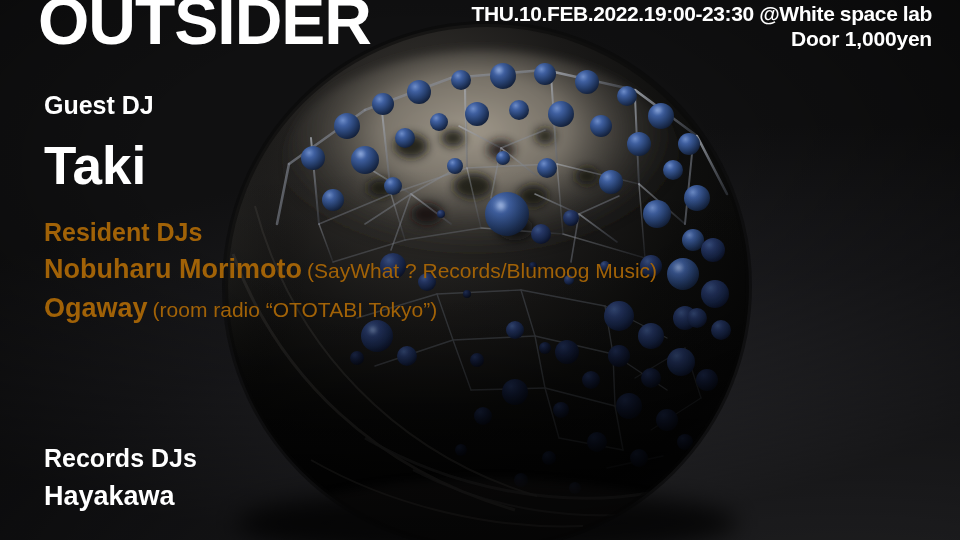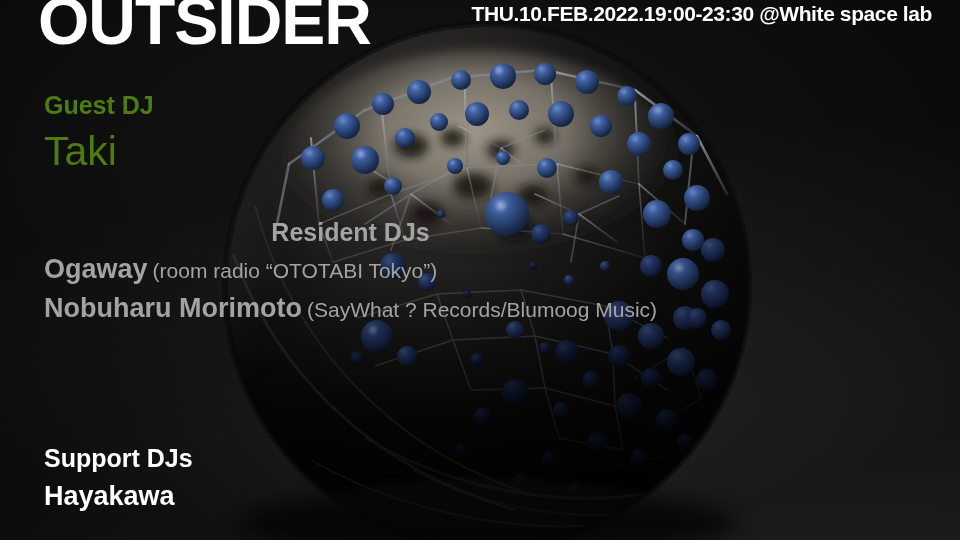--- a/index.html
+++ b/index.html
@@ -70,31 +70,30 @@
     font-weight: bold;
     line-height: 1.18;
   }
   .header-right .line1 { font-size: 21px; letter-spacing: -0.4px; white-space: nowrap; }
   .header-right .line2 { font-size: 21px; letter-spacing: -0.2px; white-space: nowrap; }
 
   .guest-block {
     position: absolute;
     left: 44px;
     top: 92px;
-    color: #4d7c0f;
+    color: #ffffff;
   }
   .guest-label { font-size: 25px; font-weight: bold; line-height: 1.1; }
-  .guest-name  { font-size: 41px; font-weight: normal; line-height: 1.05; margin-top: 10px; }
+  .guest-name  { font-size: 53px; font-weight: bold; line-height: 1.05; margin-top: 18px; }
 
   .residents {
     position: absolute;
     left: 44px;
     top: 214px;
-    color: #a3a3a3;
-    text-align: center;
+    color: #a16207;
   }
   .residents .section-label {
     font-size: 25px;
     font-weight: bold;
     line-height: 1.45;
   }
   .dj-row {
     display: flex;
     align-items: baseline;
     line-height: 1.42;
@@ -413,39 +412,40 @@
   </div>
 
   <div class="bg-vignette"></div>
 
   <div class="text-layer">
 
     <div class="title">OUTSIDER</div>
 
     <div class="header-right">
       <div class="line1">THU.10.FEB.2022.19:00-23:30 @White space lab</div>
+      <div class="line2">Door 1,000yen</div>
     </div>
 
     <div class="guest-block">
       <div class="guest-label">Guest DJ</div>
       <div class="guest-name">Taki</div>
     </div>
 
     <div class="residents">
       <div class="section-label">Resident DJs</div>
 
       <div class="dj-row">
+        <span class="dj-name">Nobuharu Morimoto</span>
+        <span class="dj-affil">(SayWhat ? Records/Blumoog Music)</span>
+      </div>
+      <div class="dj-row">
         <span class="dj-name">Ogaway</span>
         <span class="dj-affil">(room radio “OTOTABI Tokyo”)</span>
       </div>
-      <div class="dj-row">
-        <span class="dj-name">Nobuharu Morimoto</span>
-        <span class="dj-affil">(SayWhat ? Records/Blumoog Music)</span>
-      </div>
     </div>
 
     <div class="supports">
-      <div class="section-label">Support DJs</div>
+      <div class="section-label">Records DJs</div>
       <span class="dj-name">Hayakawa</span>
     </div>
 
   </div>
 </div>
 
 </body></html>

